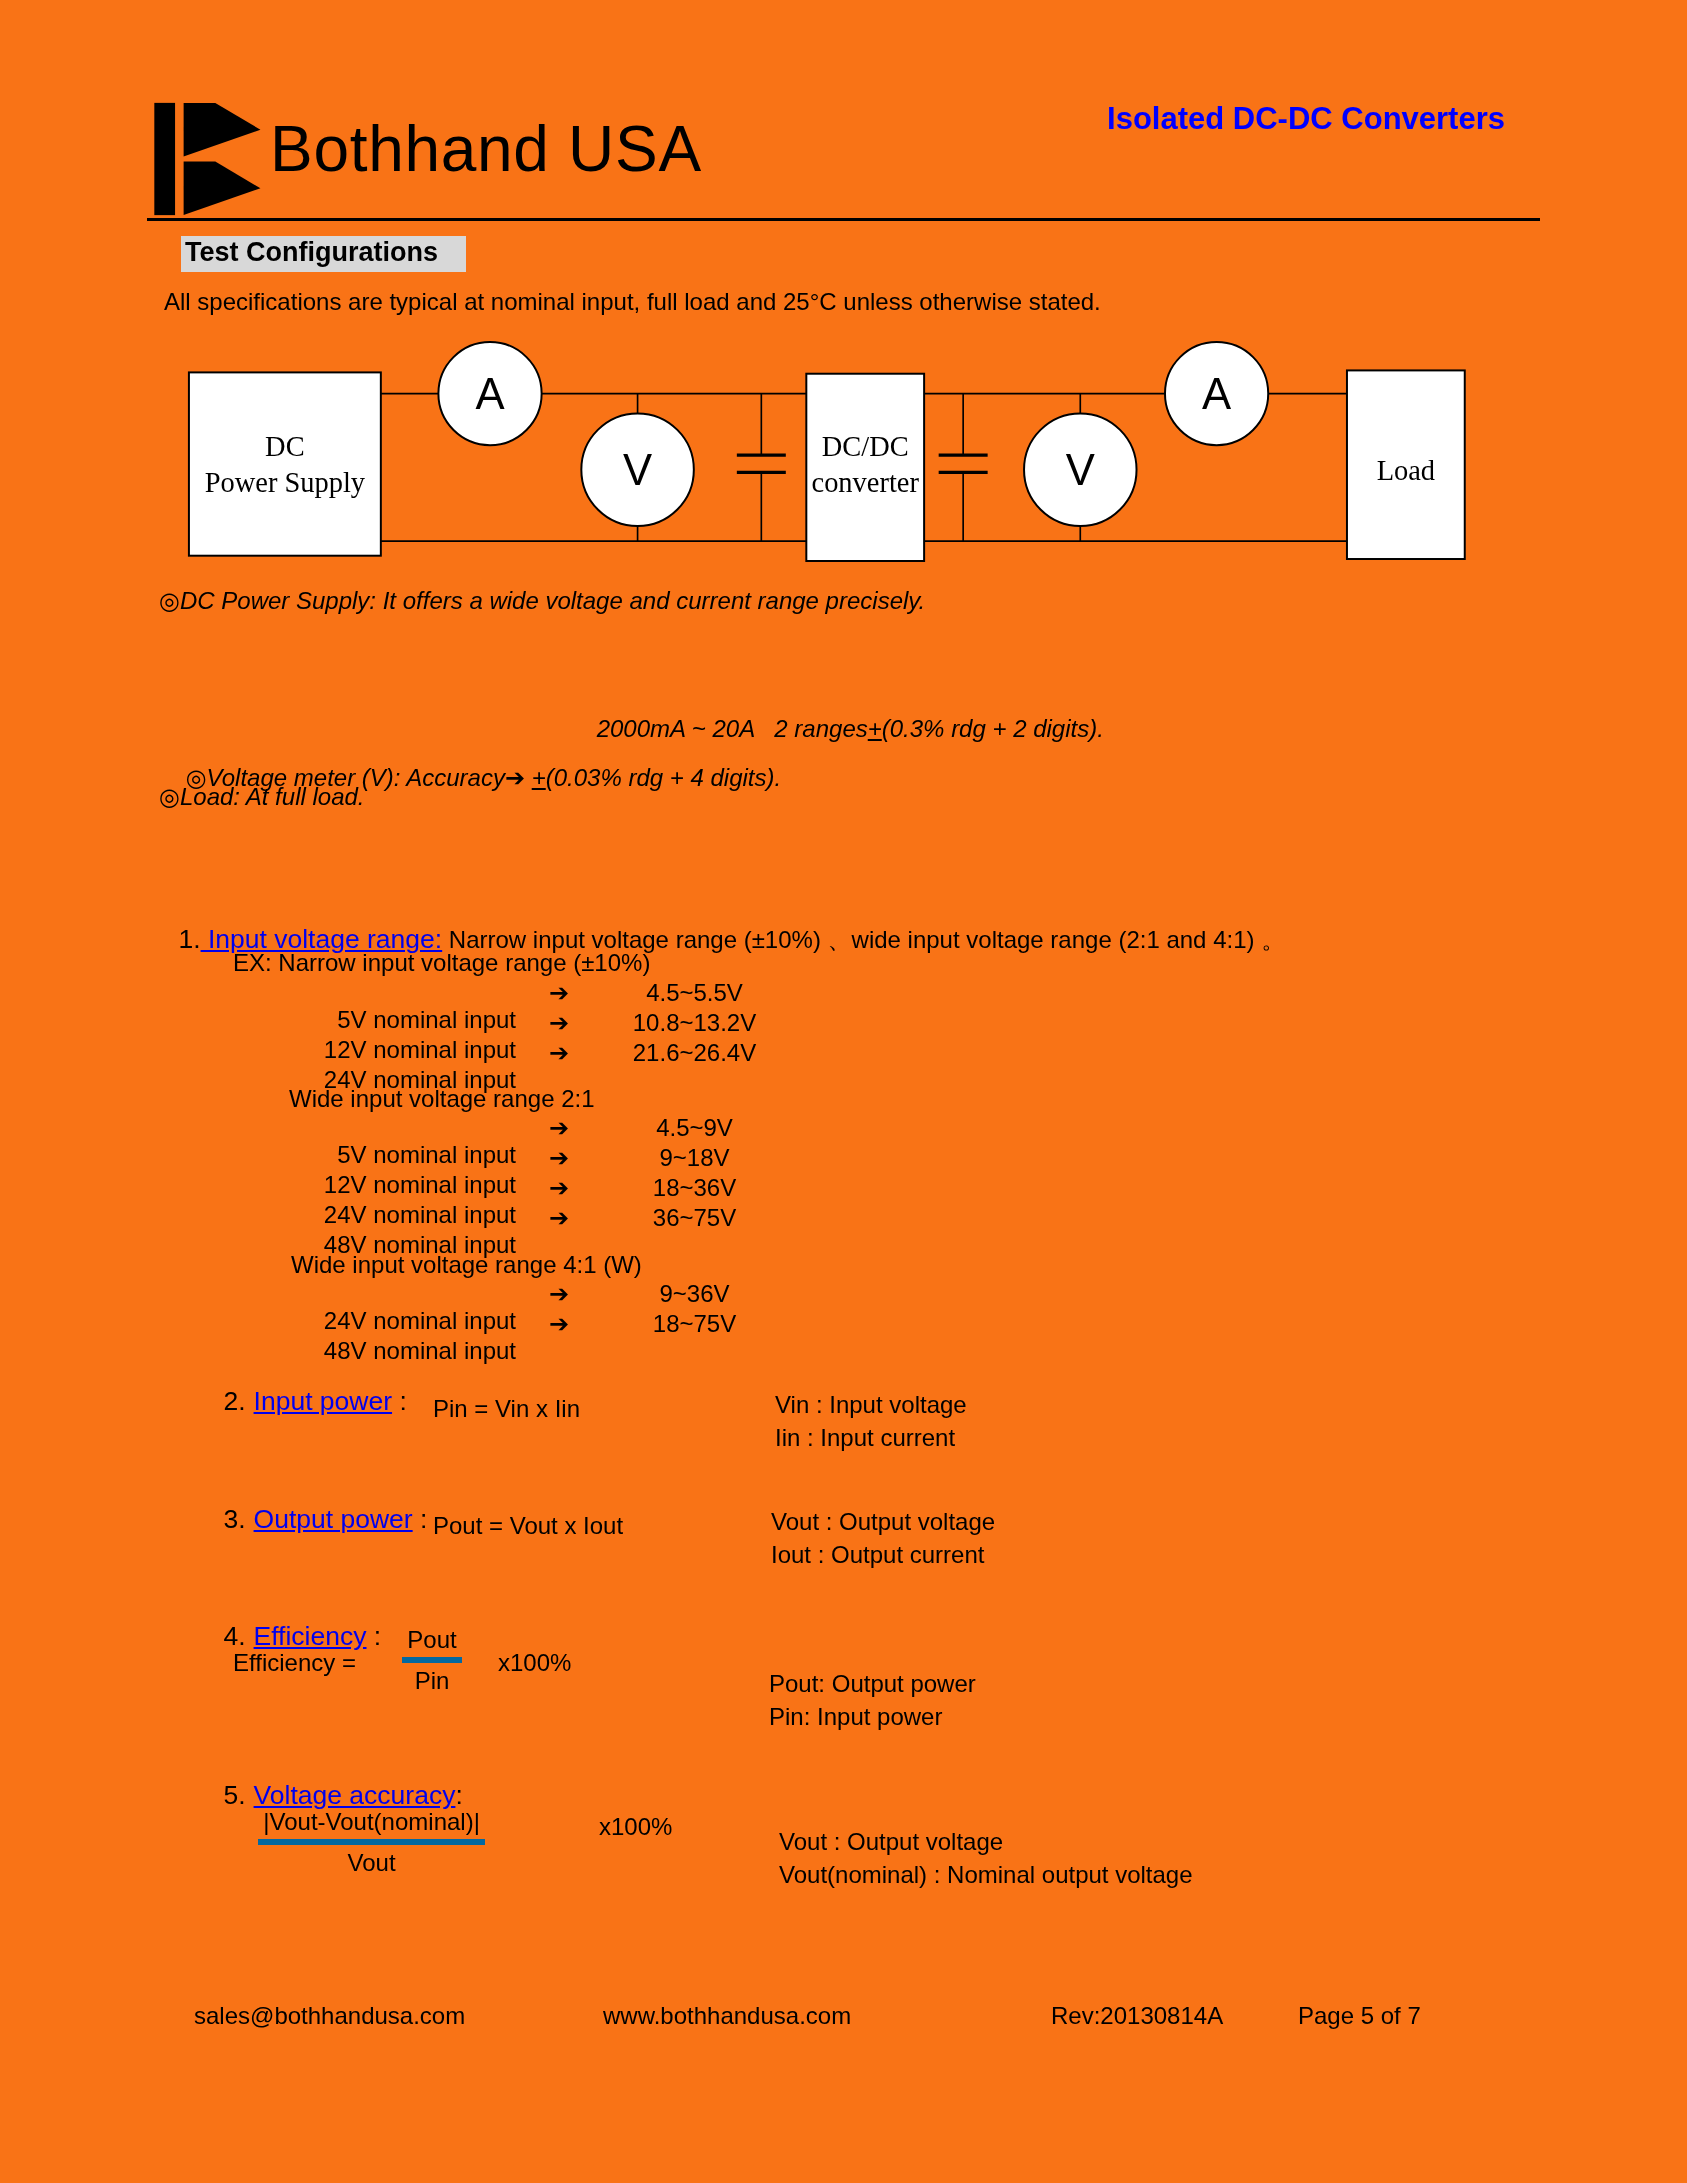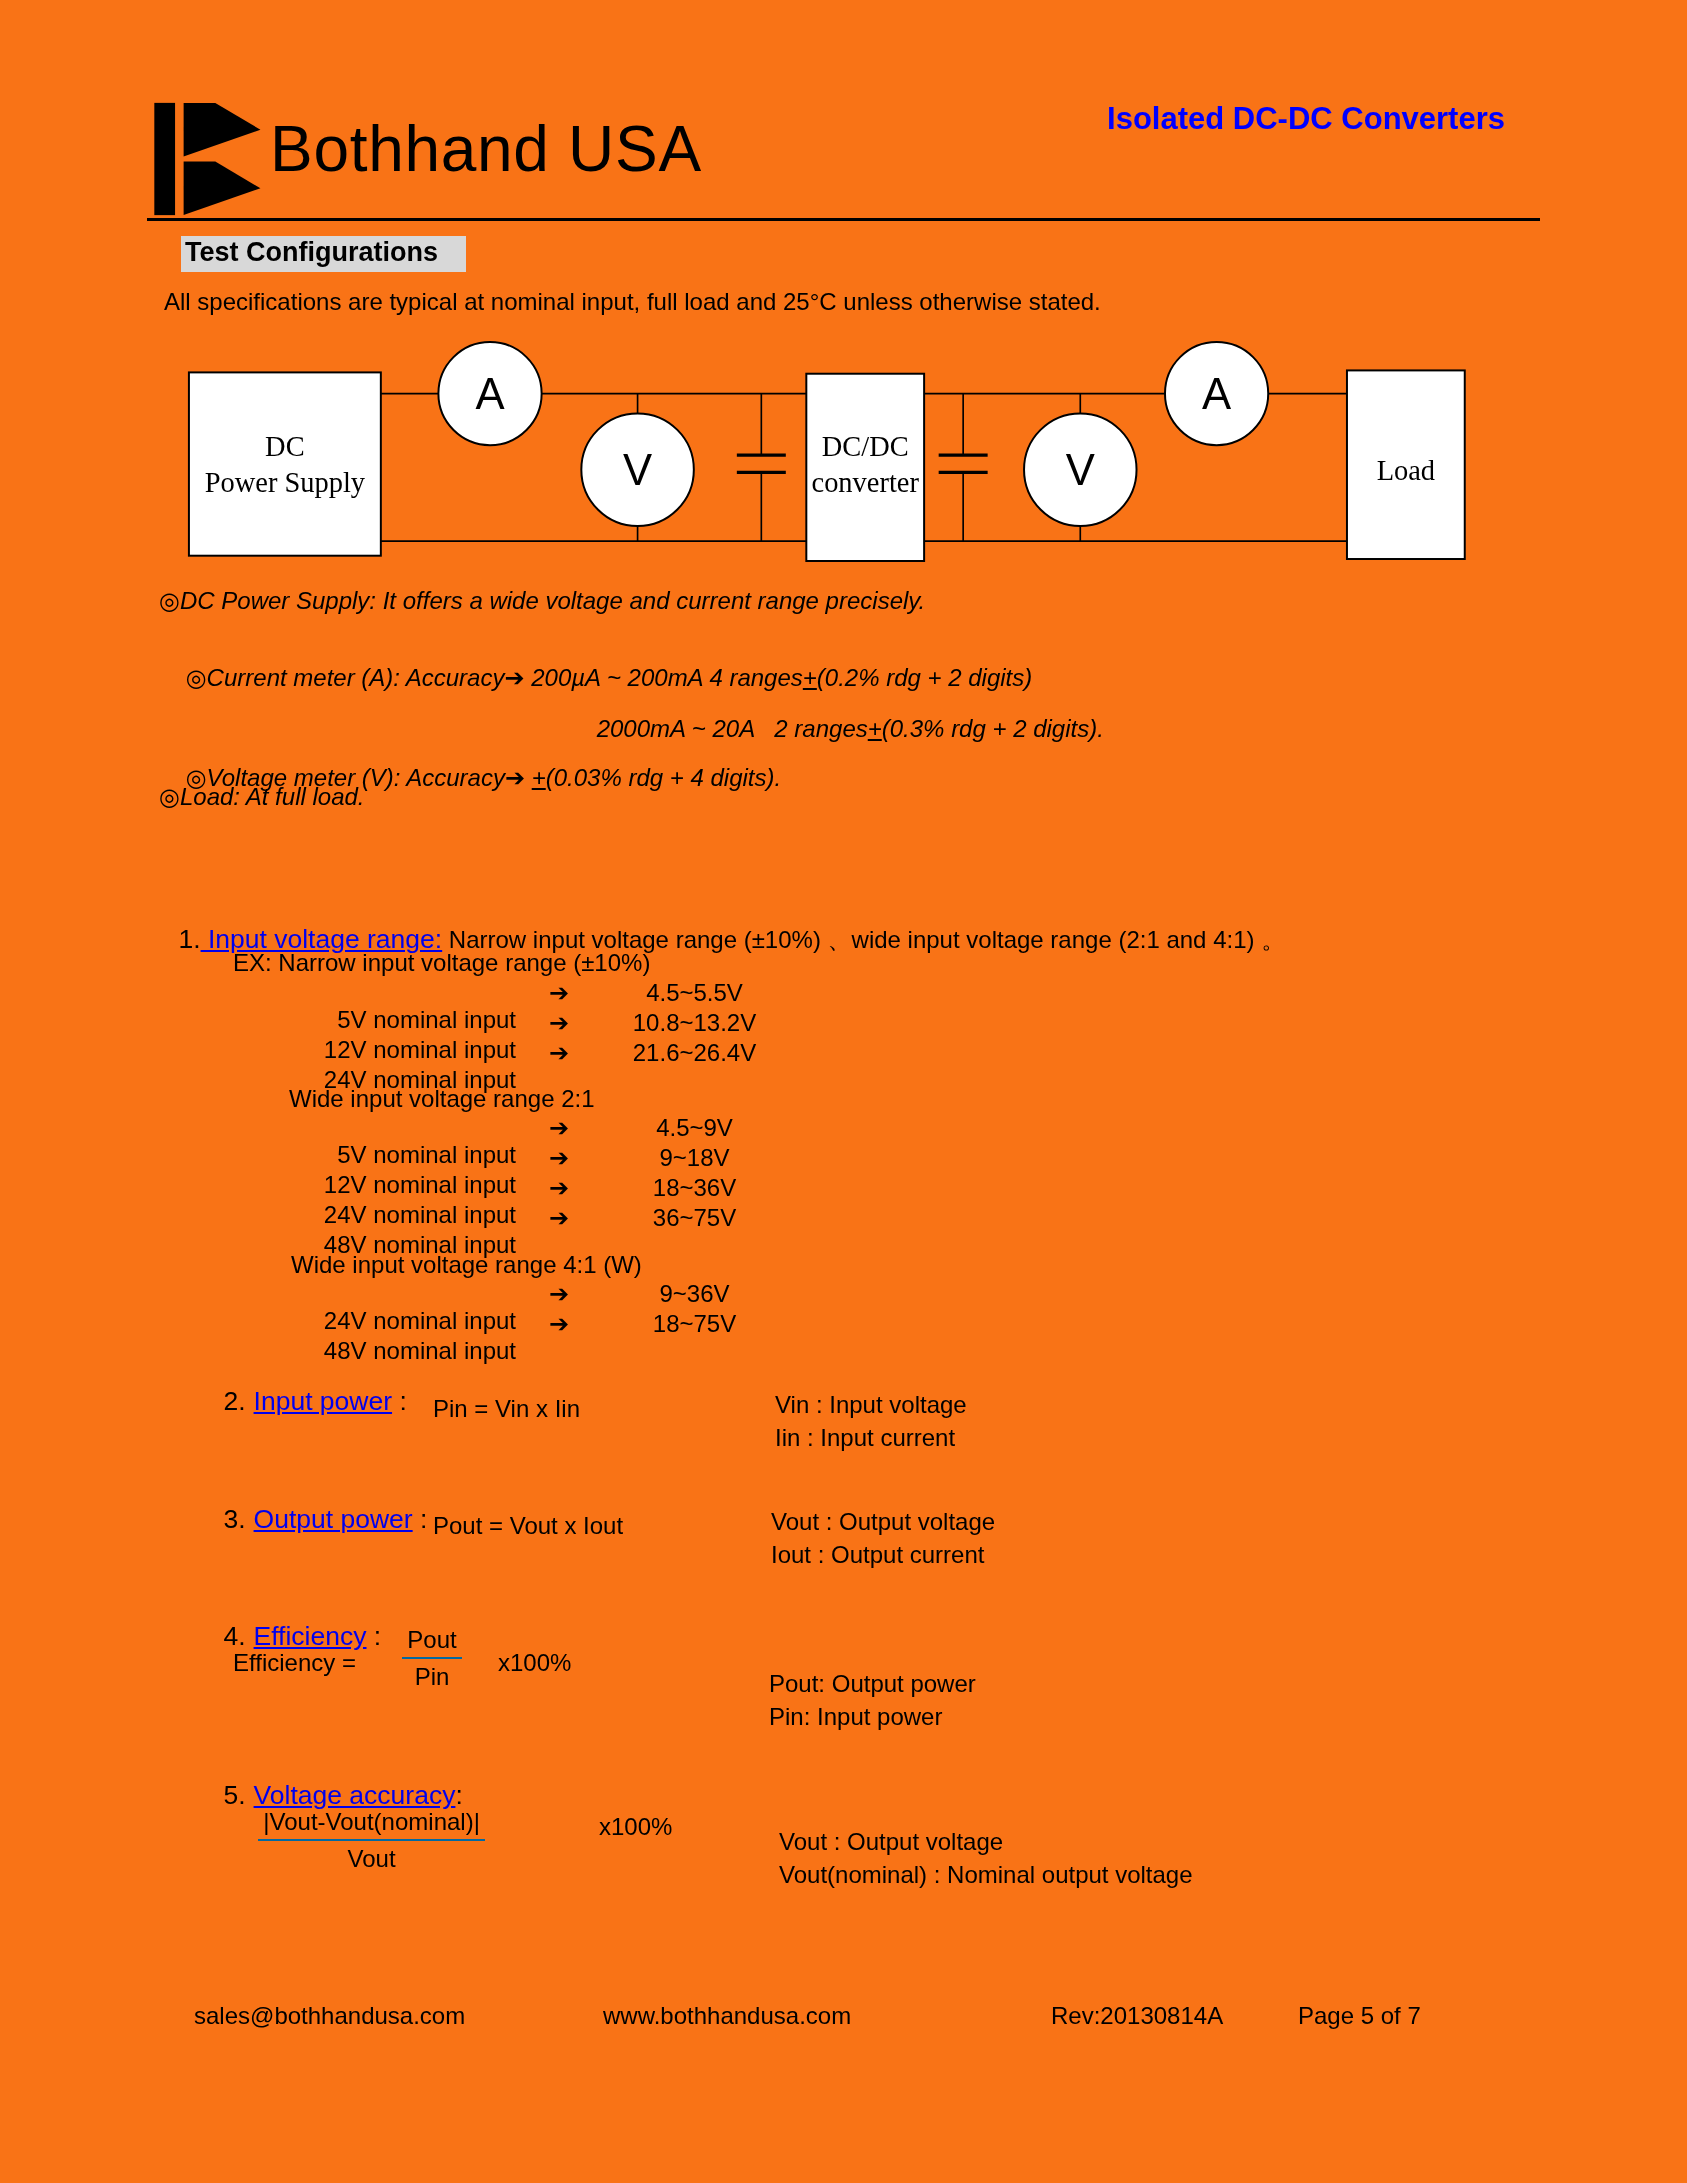--- a/index.html
+++ b/index.html
@@ -16,21 +16,21 @@
   .sec-head { font-size:26.5px; white-space:pre-wrap; }
   .sec-head .num { margin-right:8px; }
   .sec-link { color:#0000ee; text-decoration:underline; }
   .sec-rest { font-size:24px; }
   .vrow { display:flex; height:30px; font-size:24px; }
   .vrow .lab { width:218px; text-align:right;margin-top:27px; }
   .vrow .arr { width:86px; text-align:center; }
   .vrow .val { width:185px; text-align:center; }
   .defs div { font-size:24px; line-height:33px; white-space:pre-wrap; }
   .frac { display:inline-block; text-align:center; font-size:24px; }
-  .frac .num { display:block; border-bottom:2px solid #0369a1; padding:0 5.3px 2.6px; }
+  .frac .num { display:block; border-bottom:6px solid #0369a1; padding:0 5.3px 2.6px; }
   .frac .den { display:block; padding-top:4px; }
   .diag-serif { font-family:"Liberation Serif","DejaVu Serif",serif; font-size:43px; fill:#000; }
   .diag-meter { font-family:"Liberation Sans","DejaVu Sans",sans-serif; font-size:66px; fill:#000; }
   .footer-item { font-size:24px; }
 </style>
 </head>
 <body>
 
 <div class="page">
 
@@ -79,23 +79,20 @@
     <text x="1854" y="248" text-anchor="middle" class="diag-serif">Load</text>
 
     <text x="470" y="140" text-anchor="middle" class="diag-meter">A</text>
     <text x="693" y="255" text-anchor="middle" class="diag-meter">V</text>
     <text x="1362" y="255" text-anchor="middle" class="diag-meter">V</text>
     <text x="1568" y="140" text-anchor="middle" class="diag-meter">A</text>
   </svg>
 
   <div class="abs note" style="left:159px; top:587px;">◎DC Power Supply: It offers a wide voltage and current range precisely.</div>
 
-  <div class="abs note" style="left:159px; top:636px;">
-    <span>◎Current meter (A): Accuracy</span><span>➔</span><span> 200µA ~ 200mA 4 ranges</span><span class="pm">+</span><span>(0.2% rdg + 2 digits)</span>
-  </div>
 
   <div class="abs note" style="left:570px; top:687px;">
     <span>2000mA ~ 20A   2 ranges</span><span class="pm">+</span><span>(0.3% rdg + 2 digits).</span>
   </div>
 
   <div class="abs note" style="left:159px; top:736px;">
     <span>◎Voltage meter (V): Accuracy</span><span>➔</span><span> </span><span class="pm">+</span><span>(0.03% rdg + 4 digits).</span>
   </div>
 
   <div class="abs note" style="left:159px; top:783px;">◎Load: At full load.</div>

